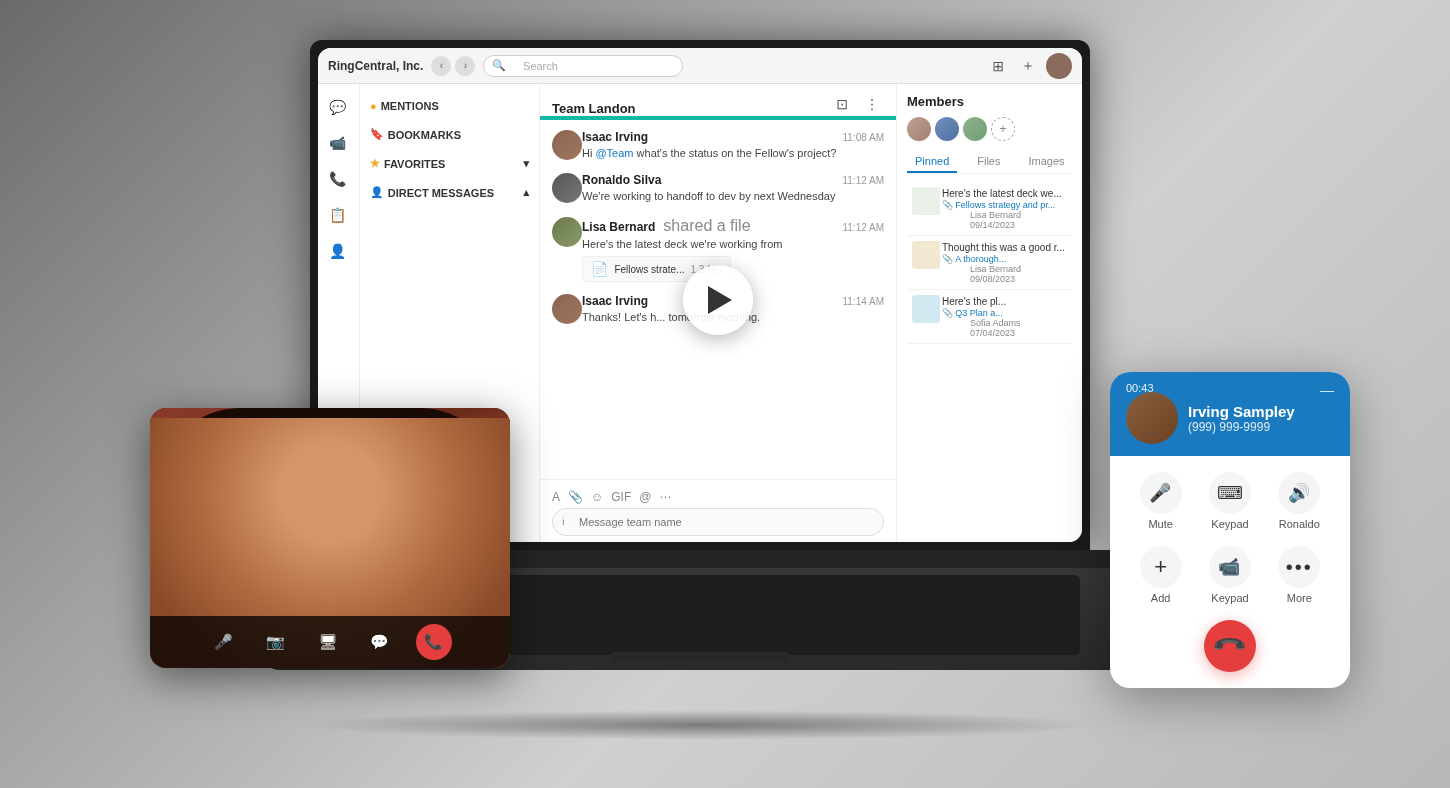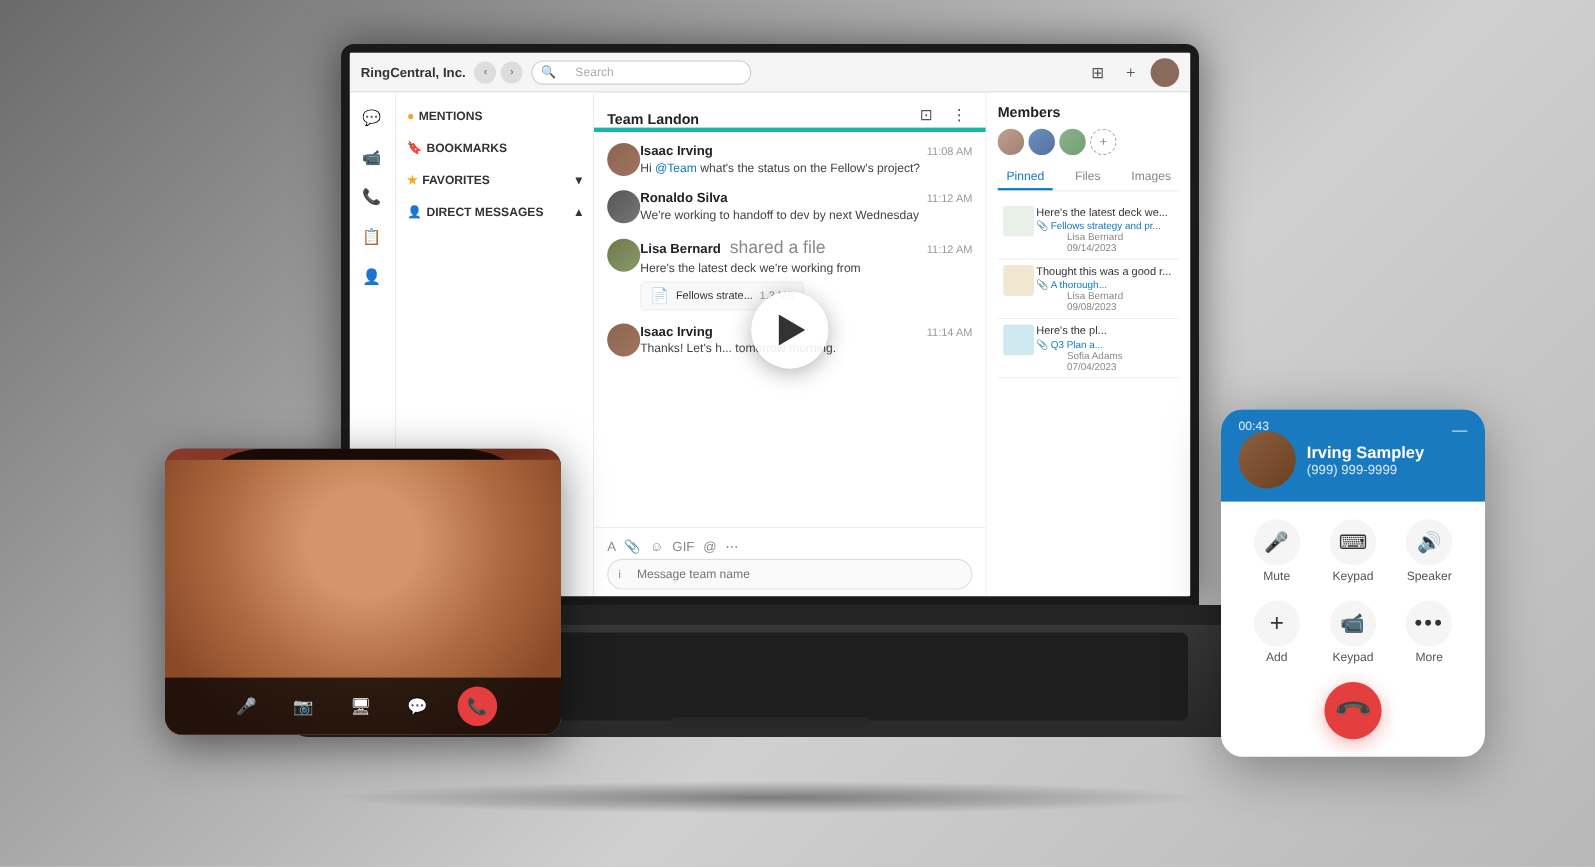--- a/index.html
+++ b/index.html
@@ -38,21 +38,21 @@
       background: #1a1a1a;
       border-radius: 12px 12px 0 0;
       padding: 8px;
       box-shadow: 0 0 40px rgba(0,0,0,0.5);
     }
 
     .laptop-screen-inner {
       width: 100%;
       height: 100%;
       background: #fff;
-      border-radius: 1px;
+      border-radius: 13px;
       overflow: hidden;
       display: flex;
       flex-direction: column;
     }
 
     
     .laptop-body {
       position: absolute;
       top: 510px;
       left: 0;
@@ -902,21 +902,21 @@
       <div class="phone-action">
         <div class="phone-action-icon">🎤</div>
         <span class="phone-action-label">Mute</span>
       </div>
       <div class="phone-action">
         <div class="phone-action-icon">⌨</div>
         <span class="phone-action-label">Keypad</span>
       </div>
       <div class="phone-action">
         <div class="phone-action-icon">🔊</div>
-        <span class="phone-action-label">Speaker</span>
+        <span class="phone-action-label">Ronaldo</span>
       </div>
     </div>
 
     <div class="phone-actions-row">
       <div class="phone-action">
         <div class="phone-action-icon" style="font-size:22px; font-weight:300;">+</div>
         <span class="phone-action-label">Add</span>
       </div>
       <div class="phone-action">
         <div class="phone-action-icon">📹</div>

